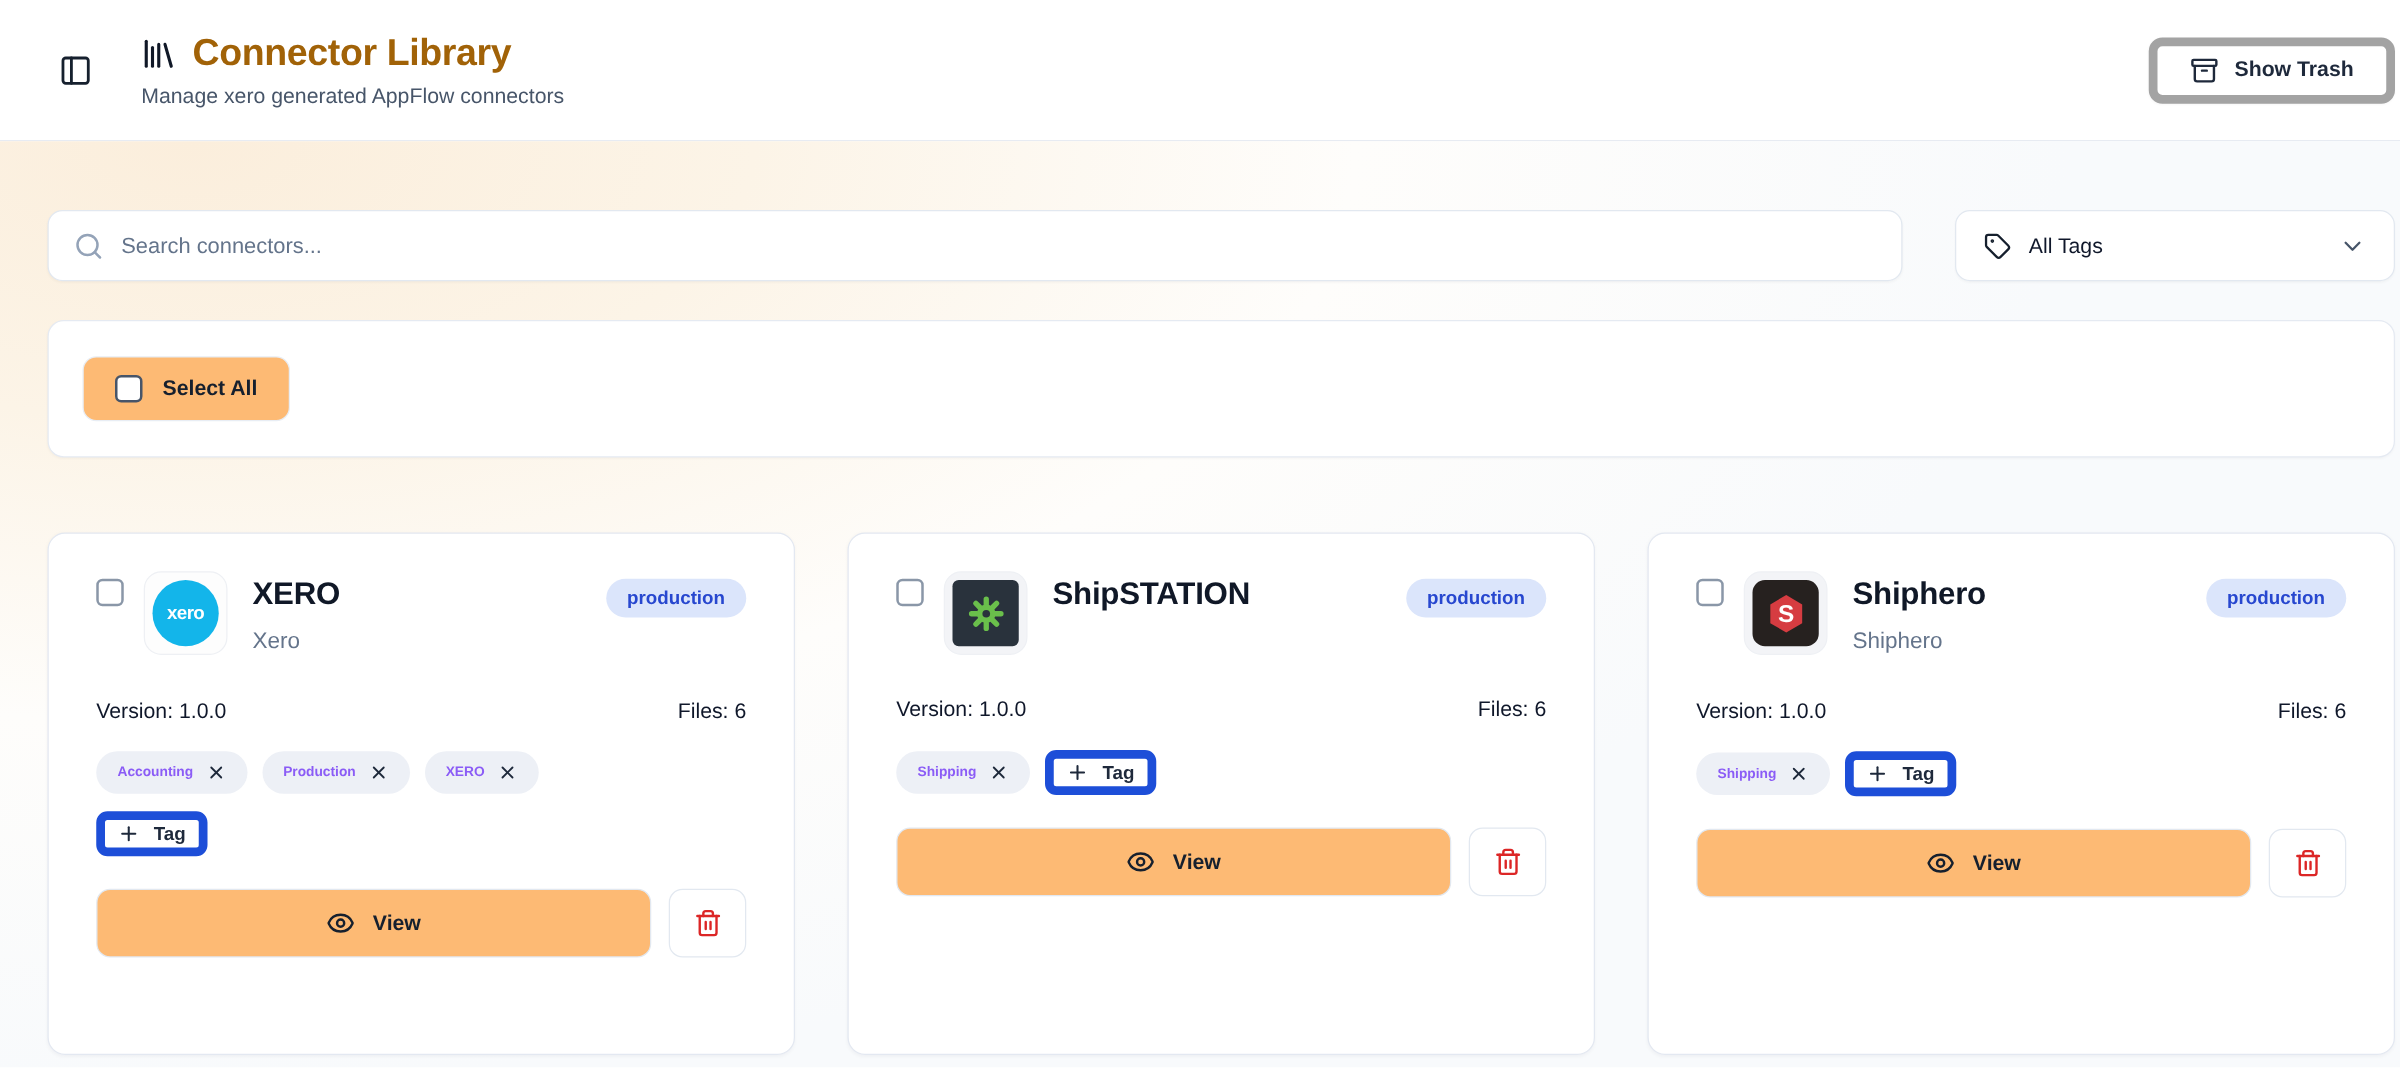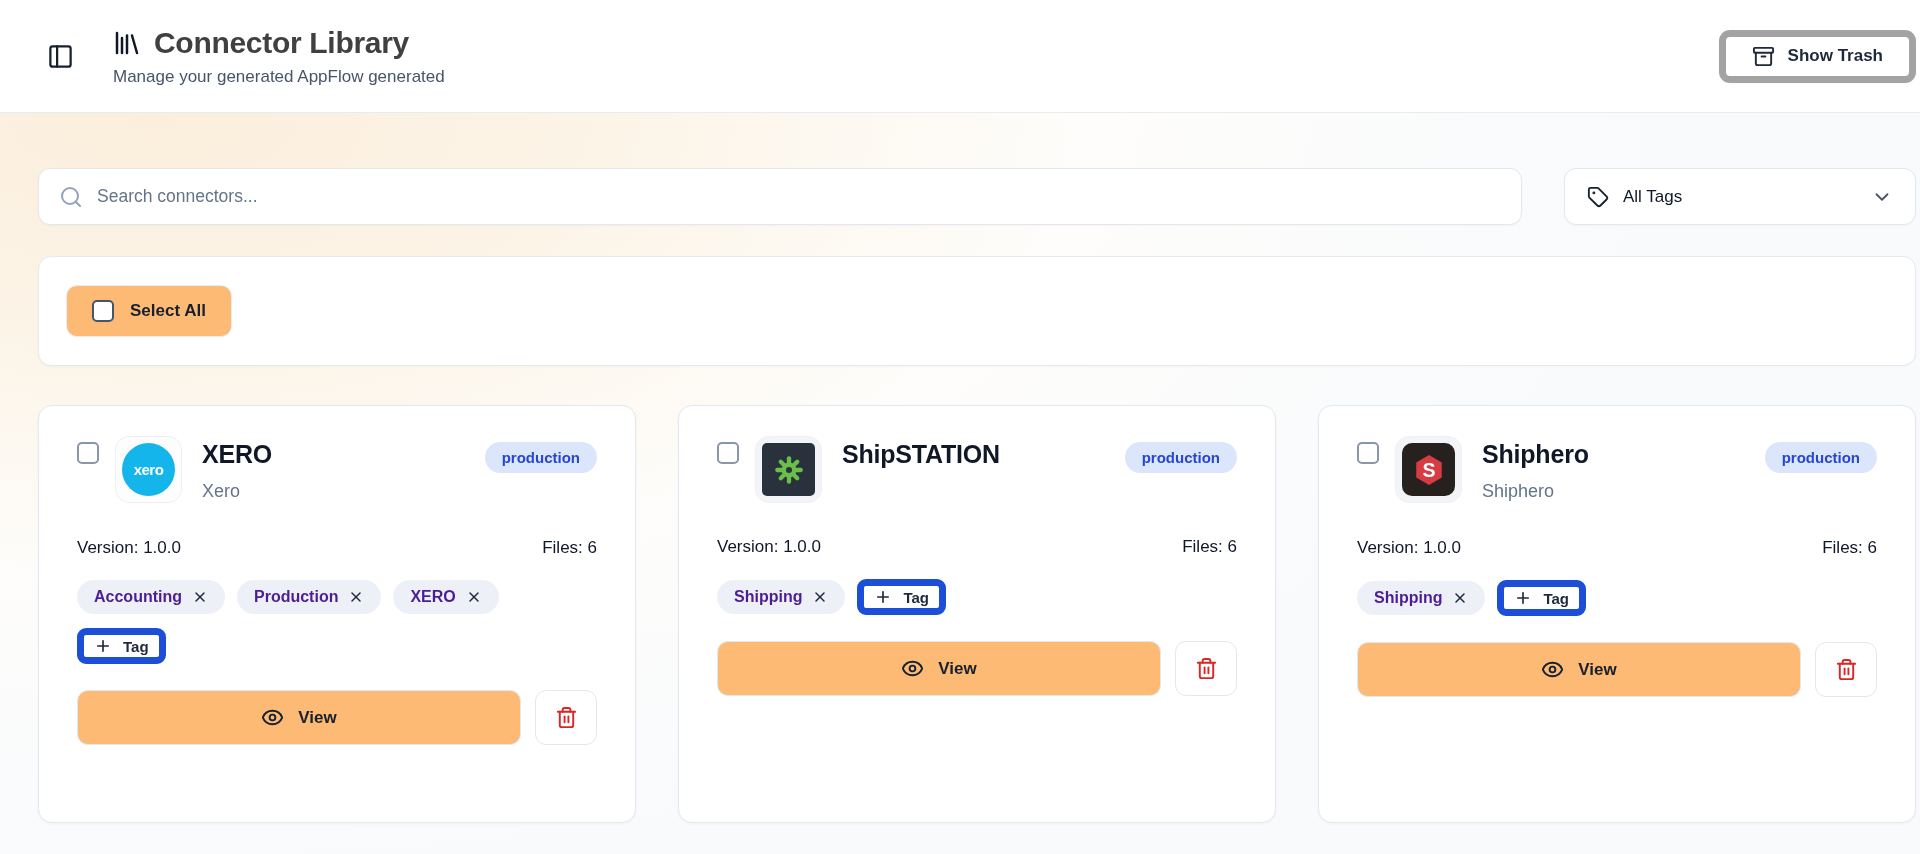--- a/index.html
+++ b/index.html
@@ -21,21 +21,21 @@
     padding:0 4px 0 38px;
   }
   .sidebar-toggle {
     width:44px; height:44px;
     background:none; border:none; cursor:pointer;
     display:flex; align-items:center; justify-content:center;
     border-radius:8px;
   }
   .title-block { margin-left:30px; }
   .title-row { display:flex; align-items:center; gap:12px; }
-  .page-title { font-size:30px; font-weight:700; color:#404040; letter-spacing:-0.3px; }
+  .page-title { font-size:30px; font-weight:700; color:#a16207; letter-spacing:-0.3px; }
   .page-subtitle { font-size:17px; color:#475569; margin-top:7px; margin-left:1px; }
   .show-trash-btn {
     margin-left:auto;
     height:53px;
     padding:0 26px;
     background:#ffffff;
     border:7px solid #a3a3a3;
     border-radius:11px;
     display:flex; align-items:center; gap:13px;
     font-family:inherit;
@@ -110,21 +110,21 @@
     border:2px solid #475569;
     border-radius:5px;
     background:#ffffff;
     cursor:pointer;
     flex:none;
   }
   .card .checkbox { border-color:#8a97a8; }
 
   
   .cards {
-    margin-top:39px;
+    margin-top:60px;
     display:grid;
     grid-template-columns:repeat(3, 1fr);
     gap:42px;
   }
   .card {
     background:#ffffff;
     border:1px solid #e3e8f1;
     border-radius:14px;
     padding:30px 38px 36px 38px;
     min-height:418px;
@@ -174,21 +174,21 @@
     font-size:17px; color:#0f172a;
   }
   .tags-row { display:flex; flex-wrap:wrap; gap:12px; margin-top:22px; align-items:center; }
   .tags-row + .tags-row { margin-top:14px; }
   .tag-pill {
     height:34px;
     background:#edf0f6;
     border-radius:999px;
     display:flex; align-items:center; gap:10px;
     padding:0 17px;
-    font-size:16px; font-weight:700; color:#4c1d95;
+    font-size:11px; font-weight:700; color:#8b5cf6;
   }
   .tag-remove { background:none; border:none; cursor:pointer; padding:0; display:flex; }
   .add-tag-btn {
     height:36px;
     background:#ffffff;
     border:7px solid #1d4ed8;
     border-radius:9px;
     display:flex; align-items:center; gap:11px;
     padding:0 10px;
     font-family:inherit;
@@ -233,21 +233,21 @@
       <span>
         <svg width="30" height="30" viewBox="0 0 24 24" fill="none" stroke="#101827" stroke-width="2" stroke-linecap="round" stroke-linejoin="round">
             <path d="m16 6 4 14"></path>
             <path d="M12 6v14"></path>
             <path d="M8 8v12"></path>
             <path d="M4 4v16"></path>
           </svg>
       </span>
       <h1 class="page-title">Connector Library</h1>
     </div>
-    <p class="page-subtitle">Manage your generated AppFlow generated</p>
+    <p class="page-subtitle">Manage xero generated AppFlow connectors</p>
   </div>
   <button class="show-trash-btn">
     <span>
       <svg width="23" height="23" viewBox="0 0 24 24" fill="none" stroke="#1e293b" stroke-width="2" stroke-linecap="round" stroke-linejoin="round">
           <rect x="2" y="3" width="20" height="5" rx="1"></rect>
           <path d="M4 8v11a2 2 0 0 0 2 2h12a2 2 0 0 0 2-2V8"></path>
           <path d="M10 12h4"></path>
         </svg>
     </span>
     <span>Show Trash</span>

